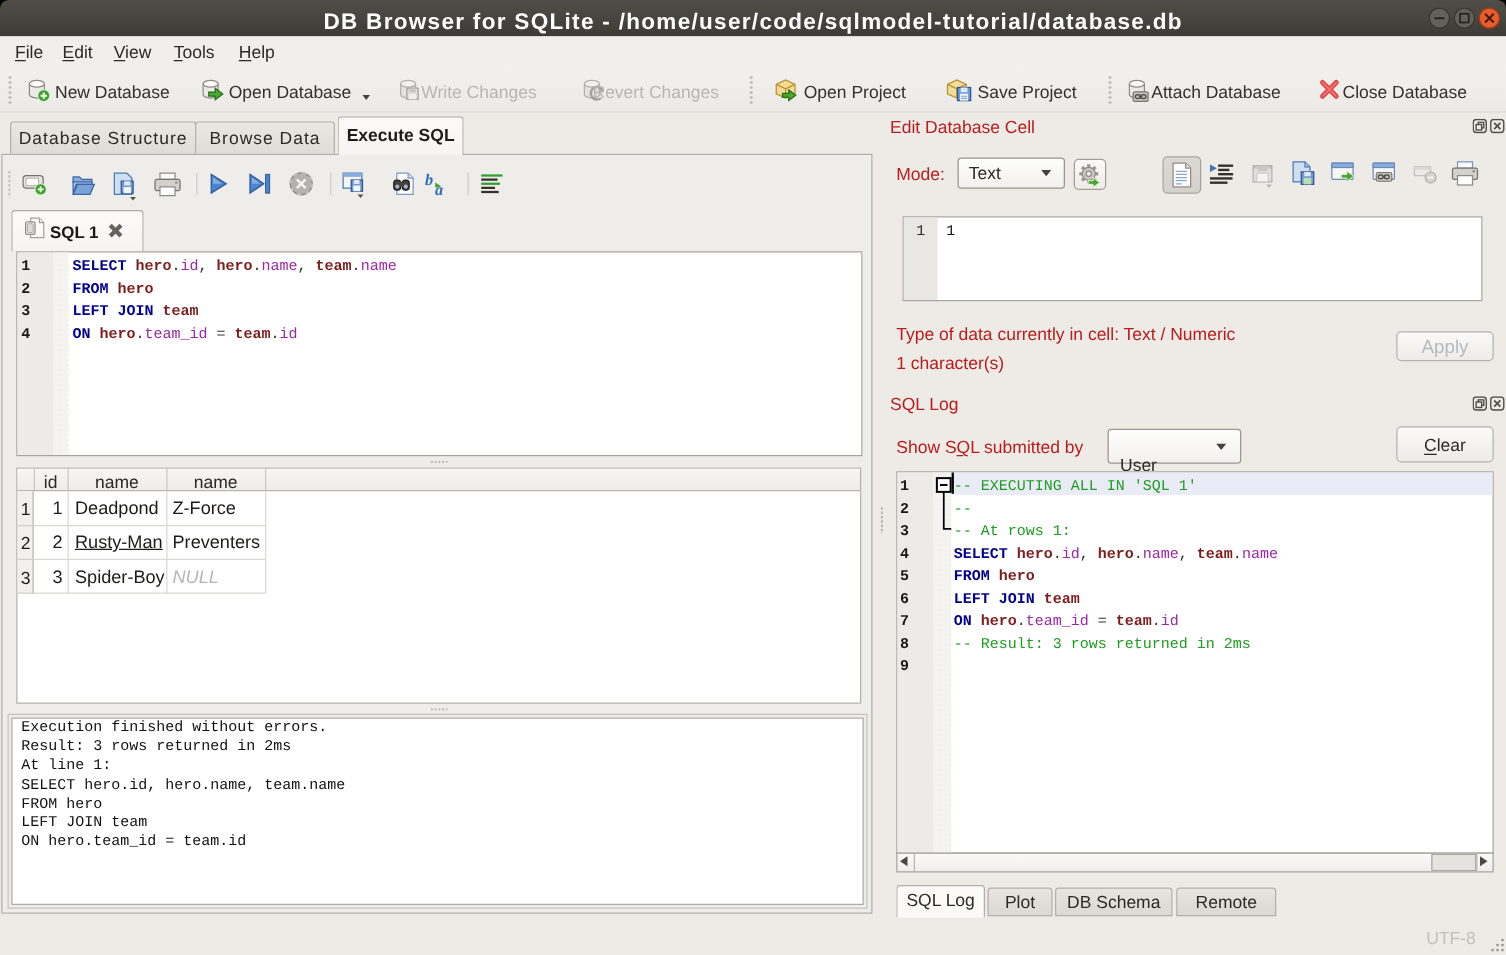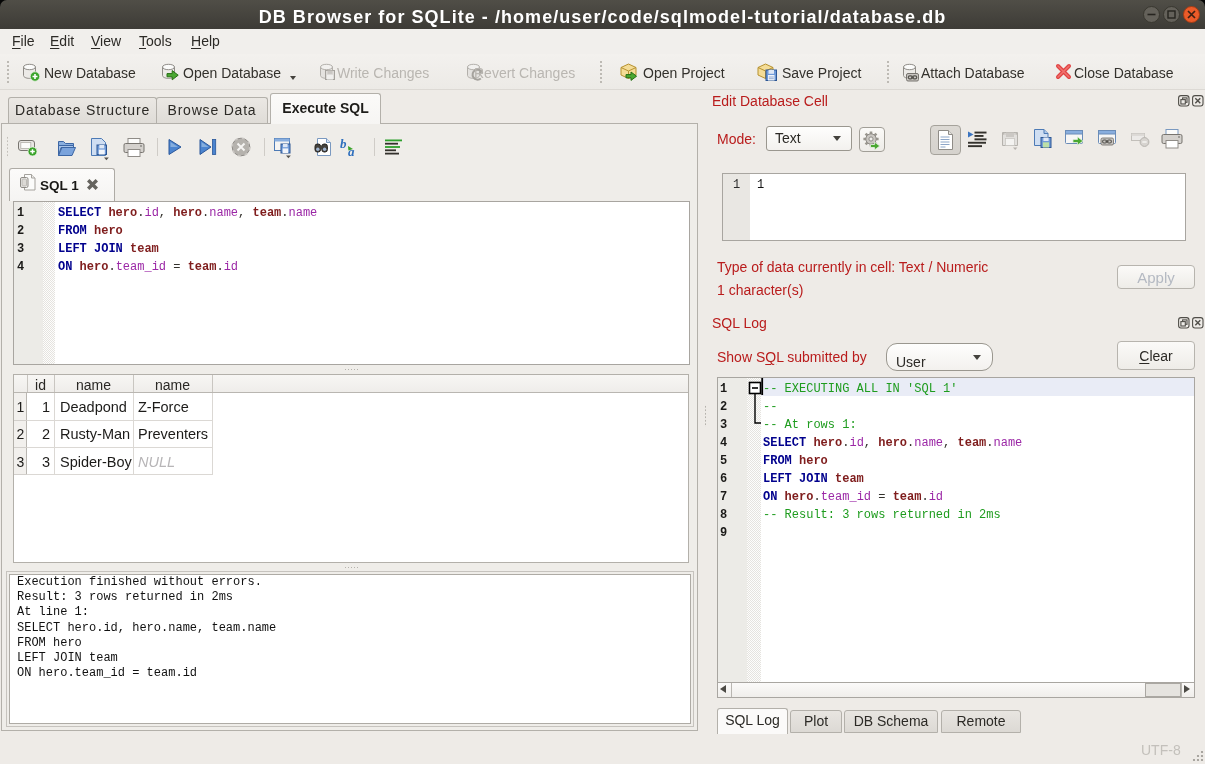--- a/index.html
+++ b/index.html
@@ -23,21 +23,21 @@
      background:linear-gradient(#f3f1ee,#eceae6);border-bottom:1px solid #dcd9d4;box-sizing:border-box;}
   .tbtxt{top:65px;font-size:14px;color:#33312c;}
   .tbtxt.dis{color:#b9b6b1;}
   .handle{top:60px;width:4px;height:24px;
     background-image:radial-gradient(circle,#bdbab4 1px,transparent 1.2px);
     background-size:4px 4px;}
   
   #ltabbar .tab{box-sizing:border-box;height:26px;top:97px;font-size:14px;letter-spacing:0.8px;text-align:center;
      background:linear-gradient(#ebe8e4,#dfdcd7);border:1px solid #b3b0aa;border-bottom:none;
      border-radius:3px 3px 0 0;padding-top:4px;color:#2c2a26;}
-  #ltab-active{box-sizing:border-box;left:270px;top:93px;width:111px;height:31px;font-size:14px;text-align:center;
+  #ltab-active{box-sizing:border-box;left:270px;top:93px;width:101px;height:31px;font-size:14px;text-align:center;
      background:linear-gradient(#fbfaf9,#f6f5f3);border:1px solid #b3b0aa;border-bottom:none;
      border-radius:3px 3px 0 0;padding-top:6px;color:#1e1d1a;font-weight:bold;z-index:3;}
   #lframe{box-sizing:border-box;left:1px;top:123px;width:697px;height:608px;
      border:1px solid #b3b0aa;background:#efede9;}
   
   .edbox{box-sizing:border-box;background:#fff;border:1px solid #a8a5a0;}
   .gut{color:#1b1a18;font-weight:bold;}
   .cl{white-space:pre;font-size:12px;line-height:18px;font-family:"Liberation Mono",monospace;}
   .k{color:#01018d;font-weight:bold;}
   .t{color:#7f1d1d;font-weight:bold;}
@@ -273,21 +273,21 @@
 <div class="abs" style="left:27px;top:420px;width:185px;height:1px;background:#dbd8d4;"></div>
 <div class="abs" style="left:27px;top:447px;width:185px;height:1px;background:#dbd8d4;"></div>
 <div class="abs" style="left:27px;top:474px;width:185px;height:1px;background:#dbd8d4;"></div>
 <div class="abs" style="left:54px;top:393px;width:1px;height:82px;background:#dbd8d4;"></div>
 <div class="abs" style="left:133px;top:393px;width:1px;height:82px;background:#dbd8d4;"></div>
 <div class="abs" style="left:212px;top:393px;width:1px;height:82px;background:#dbd8d4;"></div>
 <div class="abs tcell" style="left:27px;top:399px;width:23px;text-align:right;">1</div>
 <div class="abs tcell" style="left:27px;top:426px;width:23px;text-align:right;">2</div>
 <div class="abs tcell" style="left:27px;top:454px;width:23px;text-align:right;">3</div>
 <div class="abs tcell" style="left:60px;top:399px;">Deadpond</div>
-<div class="abs tcell" style="left:60px;top:426px;">Rusty-Man</div>
+<div class="abs tcell" style="left:60px;top:426px;text-decoration:underline;">Rusty-Man</div>
 <div class="abs tcell" style="left:60px;top:454px;">Spider-Boy</div>
 <div class="abs tcell" style="left:138px;top:399px;">Z-Force</div>
 <div class="abs tcell" style="left:138px;top:426px;">Preventers</div>
 <div class="abs tcell" style="left:138px;top:454px;color:#b7b5b7;font-style:italic;">NULL</div>
 
 <div class="abs" style="left:344px;top:566px;width:14px;height:3px;background-image:radial-gradient(circle,#b5b2ac 0.8px,transparent 1px);background-size:3px 3px;"></div>
 
 <div class="abs" style="box-sizing:border-box;left:6px;top:571px;width:688px;height:156px;border:1px solid #c6c3be;"></div>
 <div class="abs" style="box-sizing:border-box;left:9px;top:574px;width:682px;height:150px;border:1px solid #aeaba5;background:#fff;"></div>
 <div class="abs mono" style="left:17px;top:575px;font-size:12px;line-height:15.2px;white-space:pre;color:#111;">Execution finished without errors.
@@ -390,21 +390,21 @@
 
 <div class="abs docktitle" style="left:712px;top:315px;">SQL Log</div>
 <svg class="abs" style="left:1178px;top:317px;" width="26" height="12">
     <rect x="0.6" y="0.6" width="10.4" height="10.4" rx="2.4" fill="none" stroke="#504e49" stroke-width="1.1"></rect>
     <rect x="4.6" y="2.9" width="4.4" height="4.4" fill="none" stroke="#504e49" stroke-width="1.1"></rect>
     <rect x="2.9" y="4.6" width="4.4" height="4.4" fill="#edebe7" stroke="#504e49" stroke-width="1.1"></rect>
     <rect x="14.6" y="0.6" width="10.4" height="10.4" rx="2.4" fill="none" stroke="#504e49" stroke-width="1.1"></rect>
     <path d="M17.3 3.3 l5 5 M22.3 3.3 l-5 5" stroke="#504e49" stroke-width="1.4"></path>
   </svg>
 <div class="abs docktitle" style="left:717px;top:349px;">Show S<u>Q</u>L submitted by</div>
-<div class="abs combo" style="left:886px;top:343px;width:107px;height:28px;padding:10px 0 0 9px;border-radius:11px;">User</div>
+<div class="abs combo" style="left:886px;top:343px;width:107px;height:28px;padding:20px 0 0 9px;">User</div>
 <div class="abs arrow" style="left:973px;top:355px;"></div>
 <div class="abs btn" style="left:1117px;top:341px;width:78px;height:29px;padding-top:6px;color:#2c2a26;"><u>C</u>lear</div>
 
 <div class="abs edbox" style="left:717px;top:377px;width:478px;height:306px;"></div>
 <div class="abs" style="left:761px;top:378px;width:433px;height:18px;background:#e9ecf6;"></div>
 <div class="abs" style="left:718px;top:378px;width:29px;height:304px;background:#ecebe7;"></div>
 <div class="abs gut cl" style="left:720px;top:380px;z-index:3;">1
 2
 3
 4

